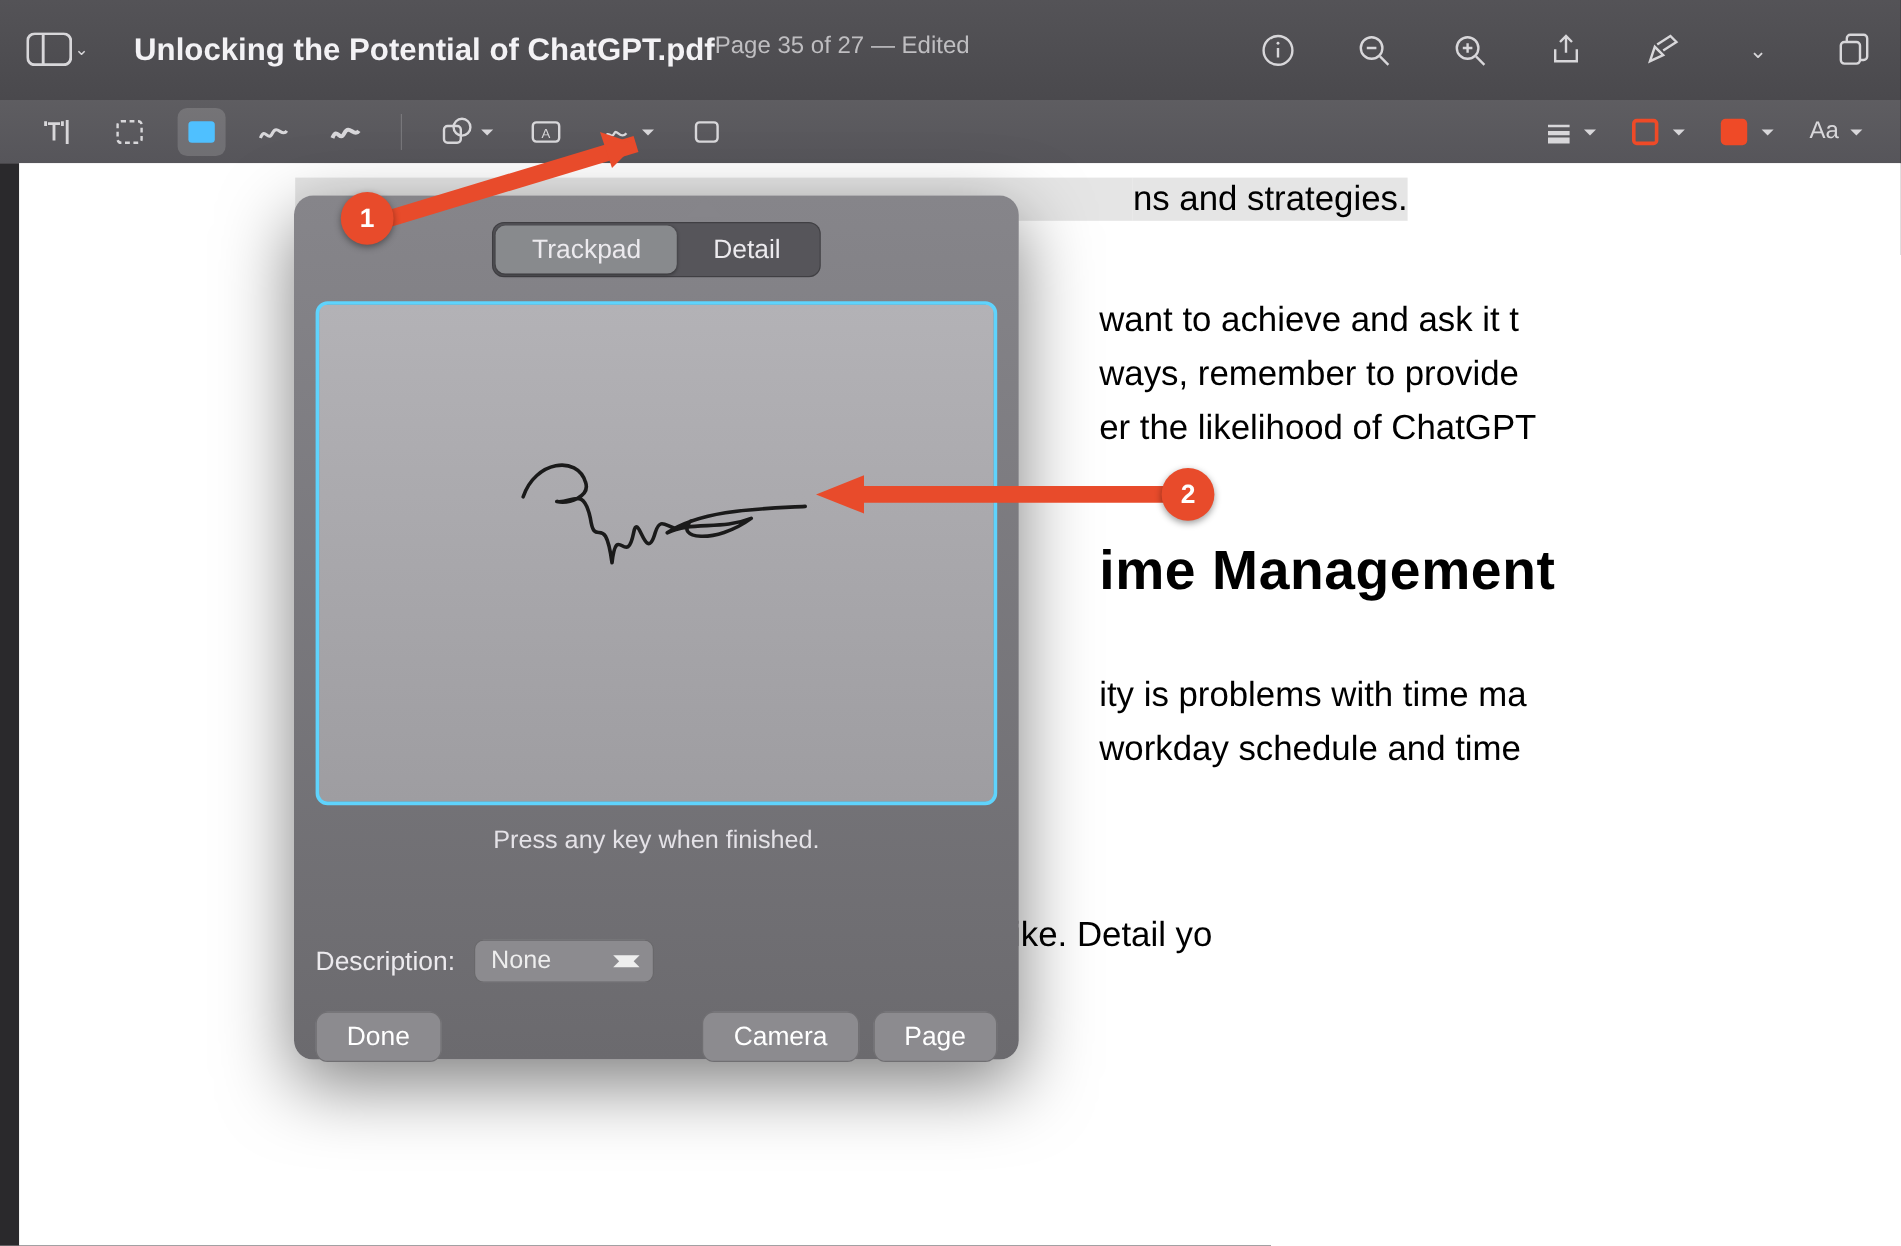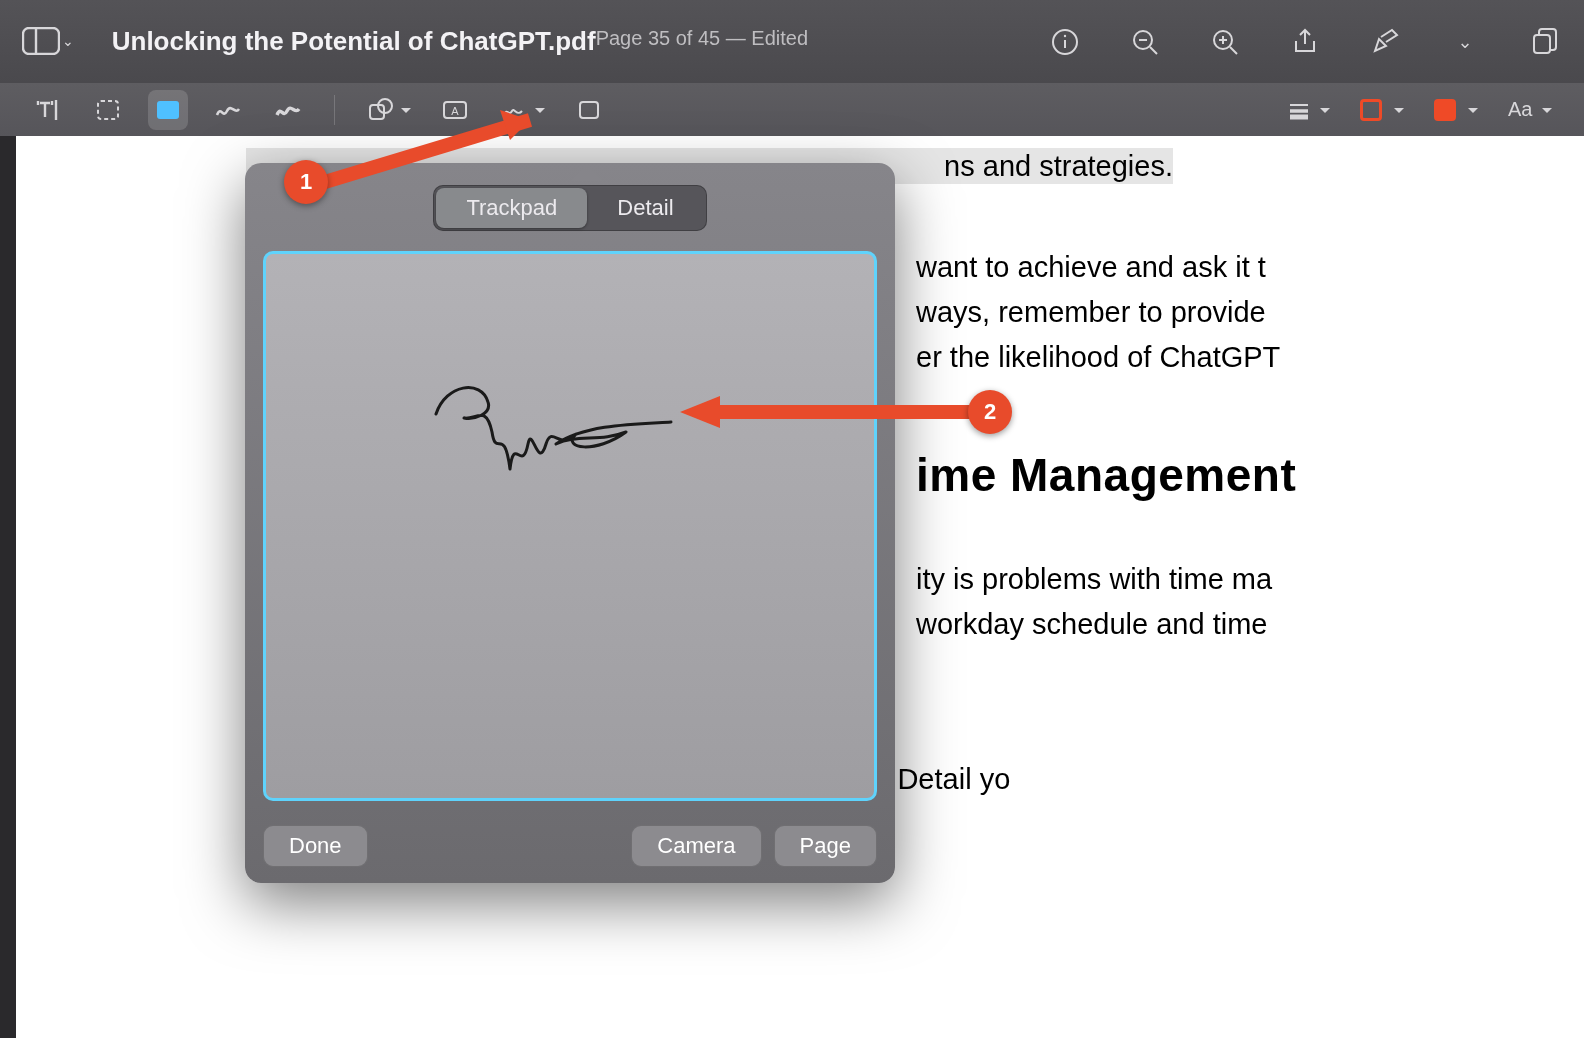--- a/index.html
+++ b/index.html
@@ -53,21 +53,21 @@
   
   .doc-wrap{position:absolute;left:0;top:136px;right:0;bottom:0;background:#e8e7ea;display:flex;}
   .gutter{width:16px;background:#2a292c;}
   .page{flex:1;background:#fff;padding:0 0 0 0;position:relative;overflow:hidden;font-size:29px;line-height:1.55;color:#000;}
   .page p{margin:0 0 26px 0;}
   .hl{background:#e5e5e5;padding:2px 0;}
   .page .content{position:absolute;left:230px;right:-10px;top:8px;}
   .page h2{font-size:46px;font-weight:700;margin:60px 0 46px 0;letter-spacing:.5px;}
 
   
-  .popover{position:absolute;left:245px;top:163px;width:650px;height:720px;background:linear-gradient(#86858a,#6b6a6e);border-radius:16px;box-shadow:0 20px 60px rgba(0,0,0,.5);padding:18px 18px 16px 18px;display:flex;flex-direction:column;color:#eceaee;}
+  .popover{position:absolute;left:245px;top:163px;width:604px;height:720px;background:linear-gradient(#86858a,#6b6a6e);border-radius:16px;box-shadow:0 20px 60px rgba(0,0,0,.5);padding:18px 18px 16px 18px;display:flex;flex-direction:column;color:#eceaee;}
   .popover::before{content:"";position:absolute;top:-14px;left:326px;border:16px solid transparent;border-bottom-color:#86858a;}
   .segmented{align-self:center;display:flex;background:var(--segmented-bg);border-radius:10px;padding:3px;margin-top:4px;box-shadow:inset 0 0 0 1px rgba(0,0,0,.25);}
   .segmented button{border:none;background:transparent;color:#eceaee;font-size:22px;padding:7px 30px;border-radius:8px;cursor:pointer;}
   .segmented button.sel{background:var(--segmented-sel);box-shadow:0 1px 3px rgba(0,0,0,.4);}
 
   .canvas{margin-top:20px;flex:1;min-height:420px;border:3px solid var(--canvas-border);border-radius:10px;background:linear-gradient(#b3b2b6,#9e9da1);position:relative;overflow:hidden;}
   .sig{position:absolute;left:160px;top:120px;width:260px;}
 
   .hint{text-align:center;font-size:21px;color:#e4e2e7;margin-top:18px;}
 
@@ -94,21 +94,21 @@
   <div class="left">
     <div class="sidebar-btn">
       <svg viewBox="0 0 38 28">
           <rect x="1" y="1" width="36" height="26" rx="6" fill="none" stroke="#d8d7da" stroke-width="2.4"></rect>
           <line x1="14" y1="1" x2="14" y2="27" stroke="#d8d7da" stroke-width="2.4"></line>
         </svg>
       <span class="chev">⌄</span>
     </div>
     <div class="title-block">
       <span class="doc-title">Unlocking the Potential of ChatGPT.pdf</span>
-      <span class="doc-sub">Page 35 of 45  —  Edited</span>
+      <span class="doc-sub">Page 35 of 27  —  Edited</span>
     </div>
   </div>
   <div class="right">
     <div class="tbtn">
         <svg viewBox="0 0 30 30">
           <circle cx="15" cy="15" r="12"></circle>
           <line x1="15" y1="13" x2="15" y2="21"></line>
           <circle cx="15" cy="9" r="1.2" fill="#d8d7da" stroke="none"></circle>
         </svg>
       </div>
@@ -236,20 +236,25 @@
 <div class="popover">
   <div class="segmented">
     <button class="sel">Trackpad</button>
     <button>Detail</button>
   </div>
   <div class="canvas">
     <svg class="sig" viewBox="0 0 260 120">
       <path d="M10 40 C 20 10, 55 5, 62 28 C 66 40, 48 46, 38 44 C 50 46, 60 30, 66 58 C 70 85, 78 50, 84 95 C 88 60, 96 100, 102 70 C 106 50, 112 98, 120 70 C 126 50, 134 78, 150 60 C 135 75, 170 80, 200 58 C 175 68, 150 60, 130 70 C 160 50, 210 50, 245 48" stroke="#1a1a1a" stroke-width="3" fill="none" stroke-linecap="round" stroke-linejoin="round"></path>
     </svg>
   </div>
+  <div class="hint">Press any key when finished.</div>
+  <div class="desc-row">
+    <label>Description:</label>
+    <div class="select"><span>None</span></div>
+  </div>
   <div class="actions">
     <button class="pill">Done</button>
     <div class="flex"></div>
     <button class="pill">Camera</button>
     <button class="pill">Page</button>
   </div>
 </div>
 
 <svg class="arrow" style="position:absolute;left:300px;top:110px;width:270px;height:90px;overflow:visible">
   <path d="M15 75 L230 10"></path>

